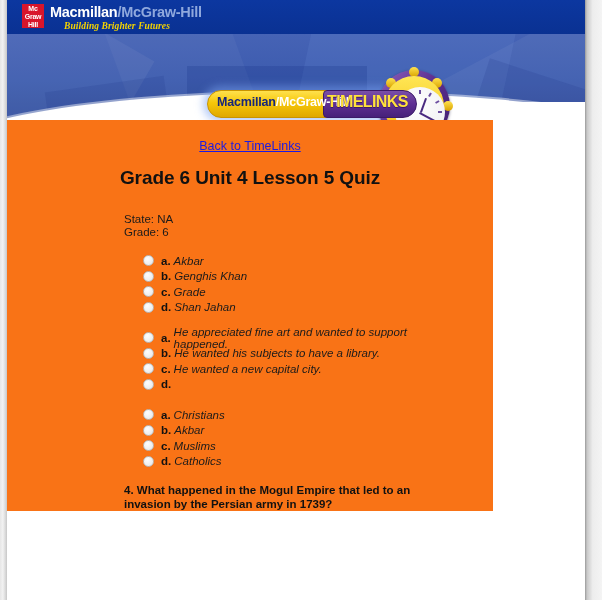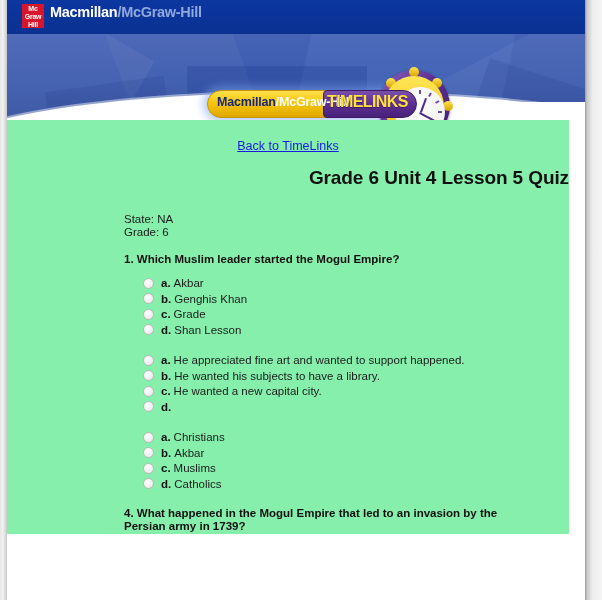--- a/index.html
+++ b/index.html
@@ -219,34 +219,34 @@
     position: absolute;
     background: #4a2a80;
     left: 50%; top: 50%;
     transform-origin: 0 0;
   }
 
   
   .content {
     position: absolute;
     left: 0; top: 120px;
-    width: 562px;
-    background: #86efac;
+    width: 486px;
+    background: #f97316;
   }
   .back-link {
     display: block;
     text-align: center;
     margin-top: 19px;
     font-size: 12.5px;
     color: #1a1ae6;
     text-decoration: underline;
     font-family: "Liberation Sans", sans-serif;
   }
   .quiz-title {
-    text-align: right;
+    text-align: center;
     margin: 14px 0 0 0;
     font-size: 19px;
     font-weight: bold;
     color: #111111;
     font-family: "Liberation Sans", sans-serif;
     letter-spacing: -0.1px;
   }
 
   .quiz-body {
     margin-top: 24px;
@@ -290,41 +290,42 @@
   }
   .radio {
     width: 11px; height: 11px;
     border-radius: 50%;
     border: 1px solid #b9b9b9;
     background: radial-gradient(circle at 38% 32%, #fdfdfd 0%, #efefef 60%, #e2e2e2 100%);
     margin-right: 7px;
     flex: 0 0 auto;
   }
   .ans-letter { font-weight: bold; color: #111111; margin-right: 3px; }
-  .ans-text { color: #1b1b1b; }
+  .ans-text { color: #1b1b1b; font-style: italic; }
 </style>
 </head>
 <body>
 
 <div id="page">
 
   <div class="frame-left"></div>
   <div class="frame-right"></div>
 
   <div class="page-body">
 
     <div class="topbar">
       <div class="logo-group">
         <div class="mcgraw-box">
           <div>Mc</div>
           <div>Graw</div>
           <div>Hill</div>
         </div>
         <div class="logo-text">
           <div class="logo-line1"><span class="mm">Macmillan</span><span class="slash">/</span><span class="mgh">McGraw-Hill</span></div>
+          <div class="logo-line2">Building Brighter Futures</div>
         </div>
       </div>
     </div>
 
     <div class="hero">
       <div class="hero-shape hero-s1"></div>
       <div class="hero-shape hero-s2"></div>
       <div class="hero-shape hero-s3"></div>
       <div class="hero-shape hero-s4"></div>
       <div class="hero-dark hero-d1"></div>
@@ -373,44 +374,40 @@
 
       <a href="#" class="back-link">Back to TimeLinks</a>
 
       <h1 class="quiz-title">Grade 6 Unit 4 Lesson 5 Quiz</h1>
 
       <div class="quiz-body">
         <div class="meta-line">State: NA</div>
         <div class="meta-line">Grade: 6</div>
 
         <div class="question">
-          <div class="q-text">
-            <span>1.</span>
-            <span>Which Muslim leader started the Mogul Empire?</span>
-          </div>
           <div class="answers">
             <label class="answer-row">
               <span class="radio"></span>
               <span class="ans-letter">a.</span>
               <span class="ans-text">Akbar</span>
             </label>
             <label class="answer-row">
               <span class="radio"></span>
               <span class="ans-letter">b.</span>
               <span class="ans-text">Genghis Khan</span>
             </label>
             <label class="answer-row">
               <span class="radio"></span>
               <span class="ans-letter">c.</span>
               <span class="ans-text">Grade</span>
             </label>
             <label class="answer-row">
               <span class="radio"></span>
               <span class="ans-letter">d.</span>
-              <span class="ans-text">Shan Lesson</span>
+              <span class="ans-text">Shan Jahan</span>
             </label>
           </div>
         </div>
 
         <div class="question">
           <div class="answers">
             <label class="answer-row">
               <span class="radio"></span>
               <span class="ans-letter">a.</span>
               <span class="ans-text">He appreciated fine art and wanted to support happened.</span>

